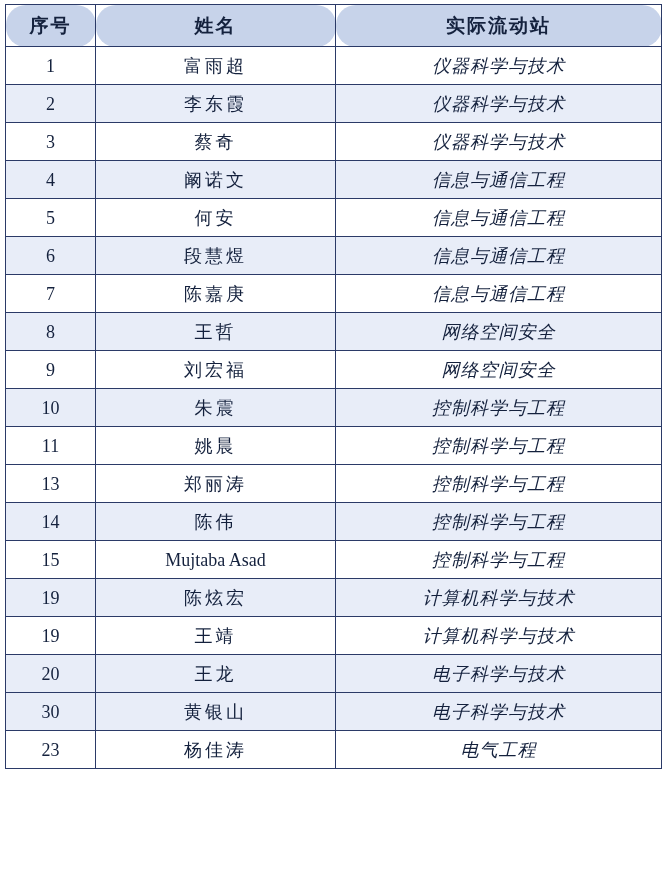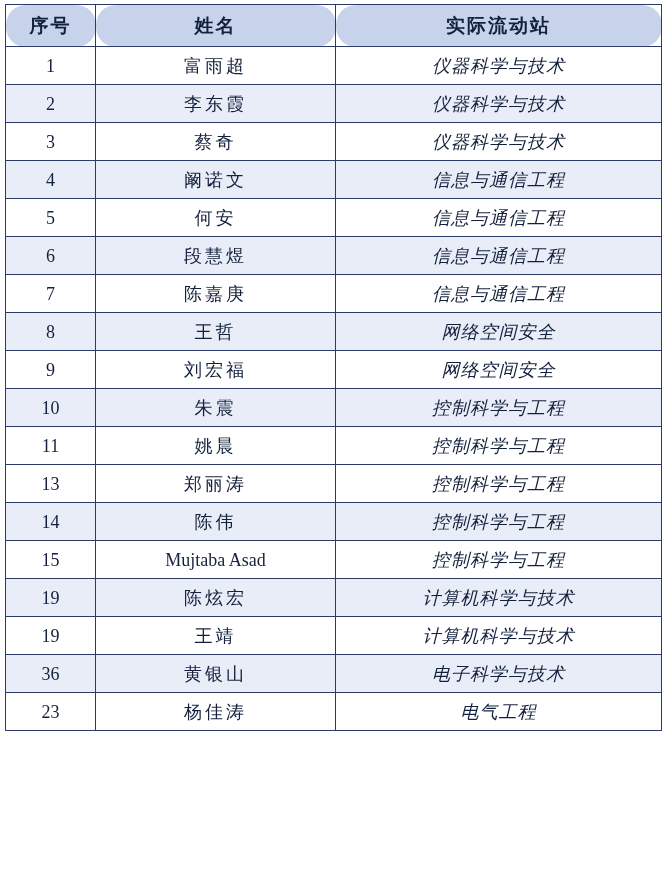--- a/index.html
+++ b/index.html
@@ -160,21 +160,26 @@
           <td class="idx-cell">19</td>
           <td class="name-cell">陈炫宏</td>
           <td class="station-cell">计算机科学与技术</td>
         </tr>
         <tr class="odd">
           <td class="idx-cell">19</td>
           <td class="name-cell">王靖</td>
           <td class="station-cell">计算机科学与技术</td>
         </tr>
         <tr class="even">
-          <td class="idx-cell">36</td>
+          <td class="idx-cell">20</td>
+          <td class="name-cell">王龙</td>
+          <td class="station-cell">电子科学与技术</td>
+        </tr>
+        <tr class="even">
+          <td class="idx-cell">30</td>
           <td class="name-cell">黄银山</td>
           <td class="station-cell">电子科学与技术</td>
         </tr>
         <tr class="odd">
           <td class="idx-cell">23</td>
           <td class="name-cell">杨佳涛</td>
           <td class="station-cell">电气工程</td>
         </tr>
       </tbody>
   </table>

